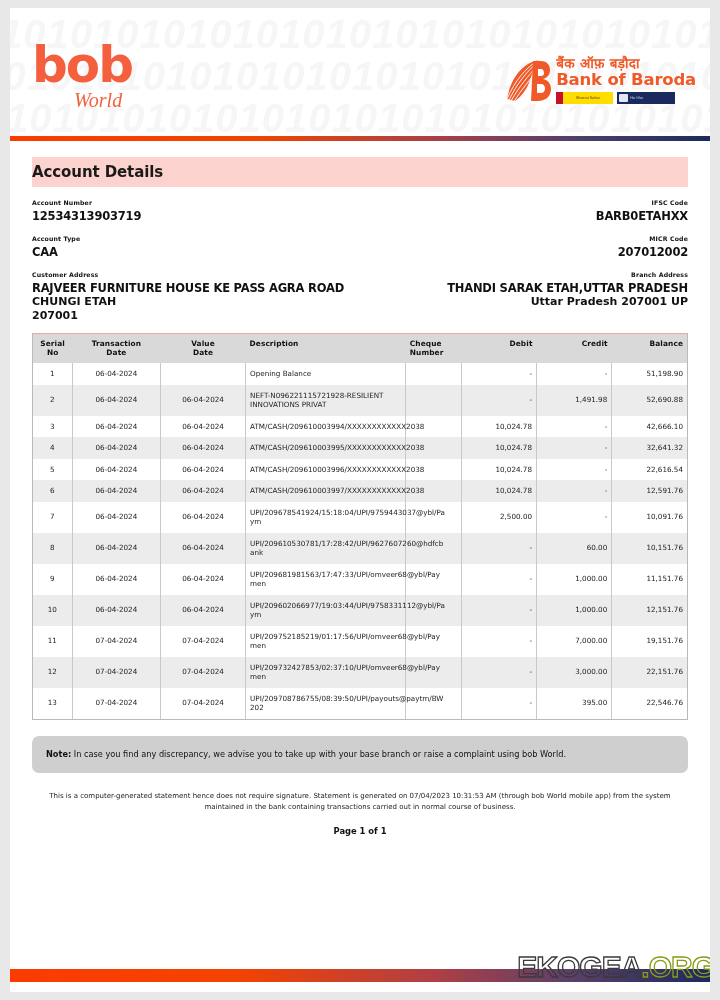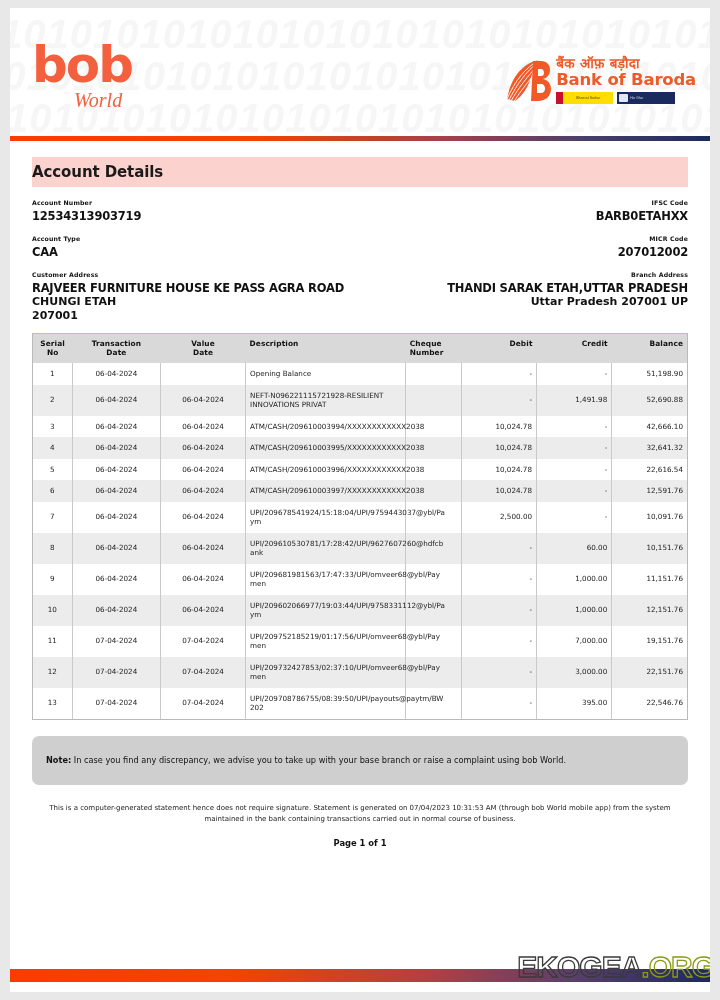--- a/index.html
+++ b/index.html
@@ -156,21 +156,21 @@
   .col-vdate { width:13%; }
   .col-desc  { width:24.5%; }
   .col-chq   { width:8.5%; }
   .col-dr    { width:11.5%; }
   .col-cr    { width:11.5%; }
   .col-bal   { width:11.5%; }
 
   
   .note {
     margin:16px 22px 0 22px; background:#cfcfcf; border-radius:7px;
-    padding:19px 14px; font-size:8.2px; color:#111; line-height:11px;
+    padding:13px 14px; font-size:8.2px; color:#111; line-height:11px;
     font-family:"DejaVu Sans", sans-serif;
   }
   .note b { font-weight:bold; }
   .disc {
     margin:18px 34px 0 34px; text-align:center; font-size:7px; color:#1c1c1c;
     line-height:11px; font-family:"DejaVu Sans", sans-serif;
   }
   .pageno {
     margin-top:13px; text-align:center; font-size:8.4px; font-weight:bold;
     color:#111; font-family:"DejaVu Sans", sans-serif;

